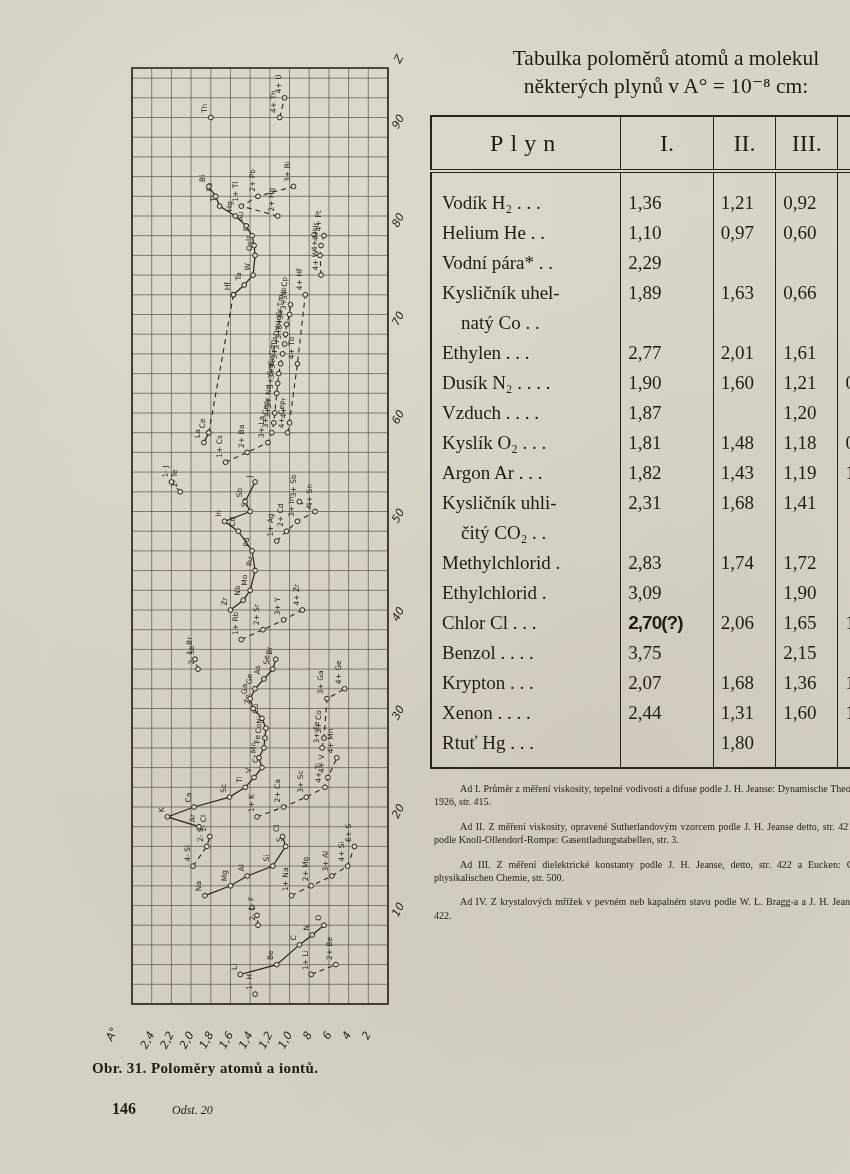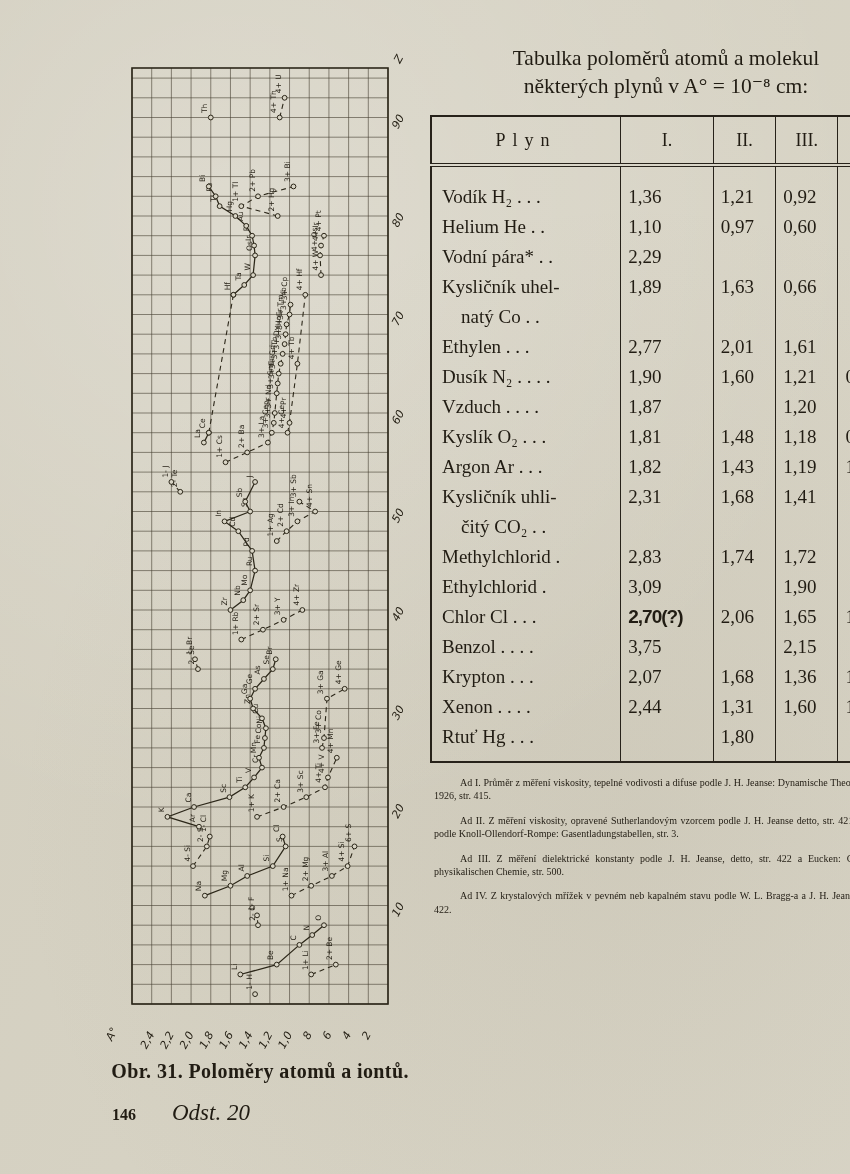--- a/index.html
+++ b/index.html
@@ -8,48 +8,48 @@
     background-color:#d8d4c5;
     background-image:
       radial-gradient(circle at 28% 18%, rgba(255,255,255,.22), transparent 55%),
       radial-gradient(circle at 75% 70%, rgba(125,115,92,.10), transparent 60%),
       linear-gradient(115deg, rgba(120,110,88,.06), rgba(255,255,255,.05));
     font-family:"Liberation Serif","DejaVu Serif",serif;
     color:#211c13;
   }
   
   .chart-wrap{position:absolute; left:96px; top:46px; width:336px; height:1010px;}
-  .caption{position:absolute; left:100px; top:1060px; width:320px; text-align:center;
-    font-size:20px; letter-spacing:.4px; font-weight:bold;}
+  .caption{position:absolute; left:92px; top:1060px; width:320px; text-align:left;
+    font-size:15px; letter-spacing:.4px; font-weight:bold;}
   
   .right{position:absolute; left:430px; top:44px; width:472px;}
   .tbl-title{text-align:center; font-size:21.5px; line-height:28px; margin-bottom:15px;}
   table.gas{border-collapse:collapse; width:100%; border:2.2px solid #27221a;}
   table.gas th{
-    font-size:18px; font-weight:normal; padding:13px 2px 12px;
+    font-size:24px; font-weight:normal; padding:13px 2px 12px;
     border-bottom:4px double #27221a; border-left:1.6px solid #27221a;
   }
   table.gas th:first-child{border-left:none; letter-spacing:7px;}
   table.gas td{
     font-size:19px; line-height:30px; padding:0 2px;
     border-left:1.6px solid #27221a; vertical-align:top; text-align:left;
     padding-left:7px;
   }
   table.gas td.name{border-left:none; white-space:pre-line; padding-left:10px;}
   table.gas tr:first-child td{padding-top:15px;}
   table.gas tr:last-child td{padding-bottom:9px;}
   td.boldval{font-weight:bold; letter-spacing:-1px; font-family:"Liberation Sans",sans-serif; font-size:17.5px;}
   
   .notes{margin-top:13px;}
   .notes p{font-size:10px; line-height:1.34; text-align:justify; text-indent:26px;
     margin:0 0 11px 4px;}
   
   .footer{position:absolute; left:112px; top:1100px;}
   .pagenum{font-weight:bold; font-size:16px;}
-  .section{font-style:italic; font-size:23px; margin-left:32px;}
+  .section{font-style:italic; font-size:12px; margin-left:32px;}
   text.tick{font-family:"DejaVu Sans","Liberation Sans",sans-serif; font-style:italic; font-size:11px; fill:#241f14;}
   text.ptlabel{font-family:"DejaVu Sans","Liberation Sans",sans-serif; font-size:7.5px; fill:#241f14;}
 </style>
 </head>
 <body>
 
 <div class="page">
 
   <div class="chart-wrap">
     <svg id="chart-svg" width="336" height="1010" viewBox="0 0 336 1010">

